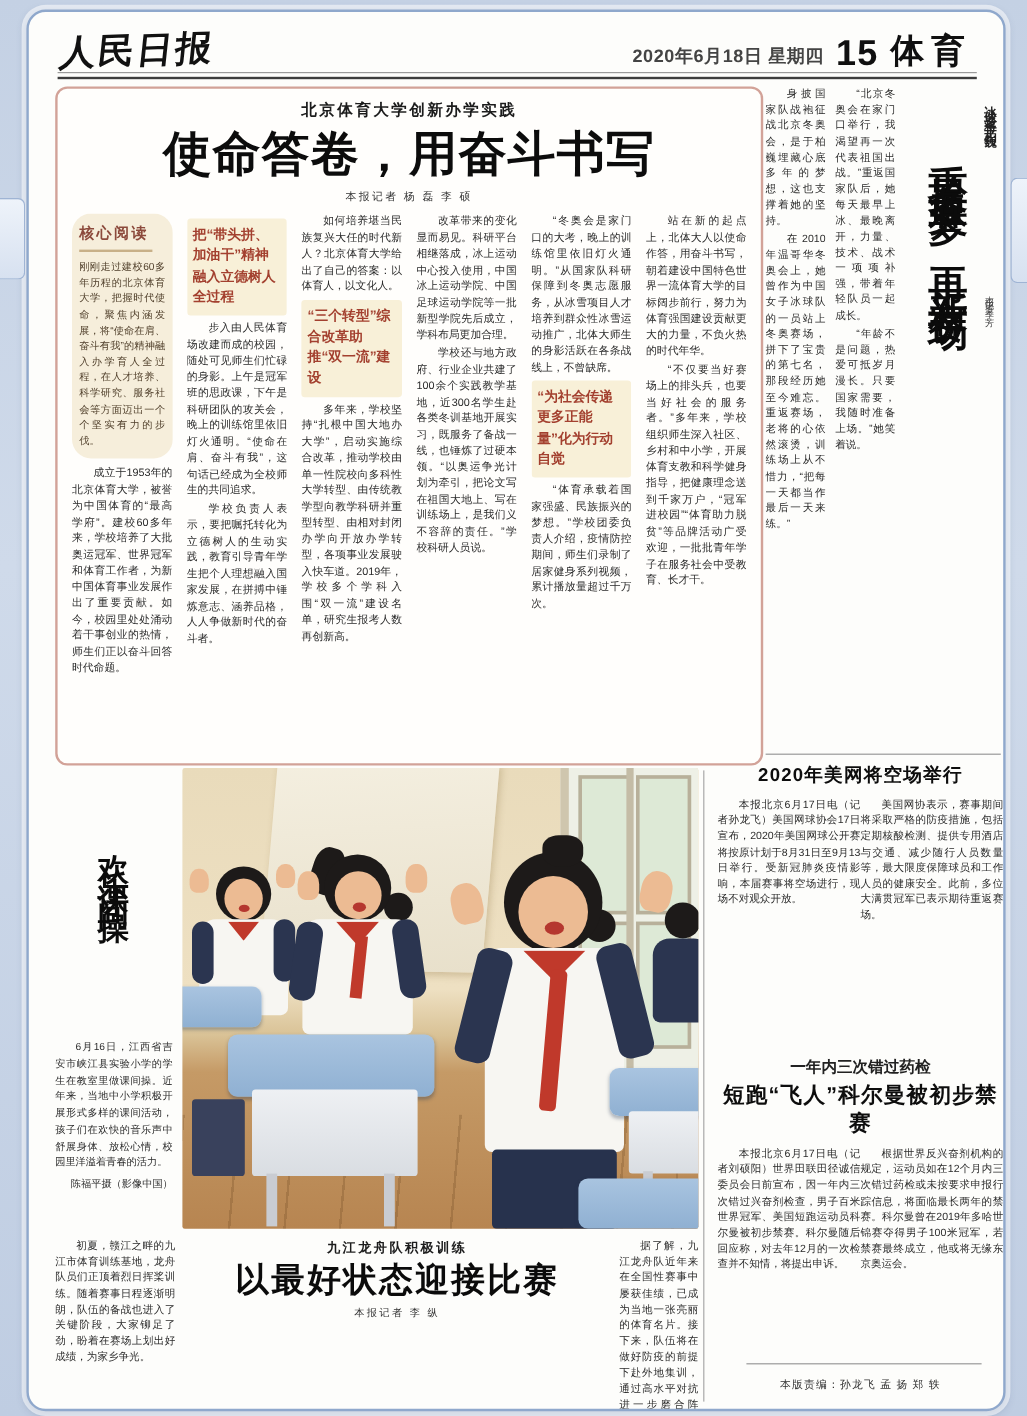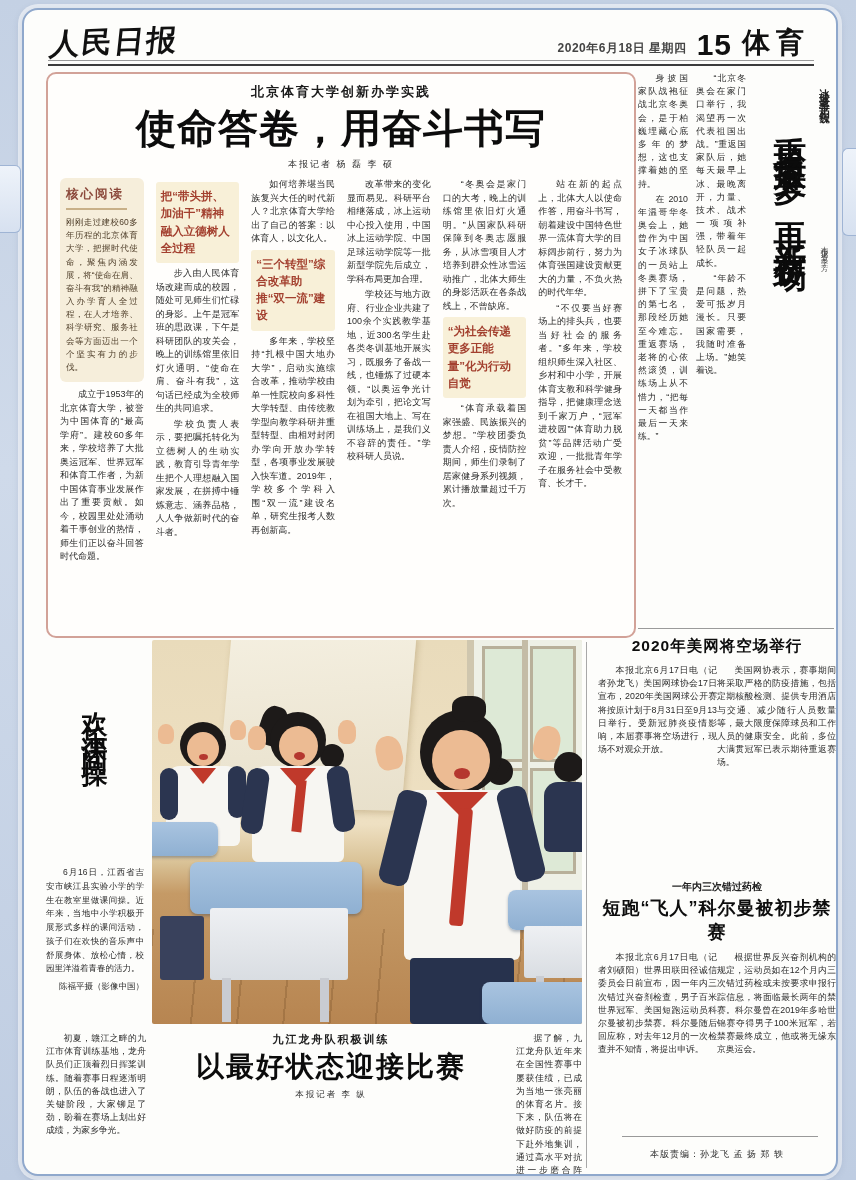--- a/index.html
+++ b/index.html
@@ -19,61 +19,61 @@
   .edge-tab.left{left:0;top:165px;width:20px;height:66px;border-left:none;border-radius:0 6px 6px 0;}
   .edge-tab.right{right:0;top:148px;width:13px;height:86px;border-right:none;border-radius:6px 0 0 6px;}
   
   .masthead{position:absolute;left:24px;top:12px;right:22px;height:38px;}
   .logo{
     position:absolute;left:2px;top:0px;font-size:30px;font-weight:900;
     transform:skewX(-8deg) rotate(-2deg);letter-spacing:2px;color:#111;
     font-family:"DejaVu Serif","Liberation Serif",serif;
   }
   .mast-right{position:absolute;right:4px;top:2px;display:flex;align-items:flex-end;gap:10px;}
-  .mast-date{font-size:12px;color:#444;font-weight:bold;padding-bottom:5px;letter-spacing:.5px;}
+  .mast-date{font-size:15px;color:#444;font-weight:bold;padding-bottom:5px;letter-spacing:.5px;}
   .mast-page{font-size:30px;font-weight:900;color:#101010;letter-spacing:1px;}
   .mast-section{font-size:28px;font-weight:900;color:#101010;letter-spacing:6px;}
   .mast-rule{position:absolute;left:24px;right:22px;top:50px;height:3px;
     border-top:1px solid #9a9a9a;border-bottom:2px solid #3c3c3c;}
   
   .main-box{position:absolute;left:22px;top:62px;width:586px;height:562px;
     border:2px solid #d2a298;border-radius:10px;background:#fffefc;}
   .main-kicker{position:absolute;left:0;right:0;top:9px;text-align:center;
     font-size:13px;font-weight:bold;color:#1c1c1c;letter-spacing:2px;}
   .main-title{position:absolute;left:0;right:0;top:27px;text-align:center;
     font-size:40px;font-weight:900;color:#0c0c0c;letter-spacing:1px;}
   .main-byline{position:absolute;left:0;right:0;top:84px;text-align:center;
     font-size:9px;color:#333;letter-spacing:2px;}
   .main-cols{position:absolute;left:12px;right:12px;top:104px;bottom:10px;
     display:flex;gap:12px;overflow:hidden;}
   .mcol{flex:1;min-width:0;overflow:hidden;}
   .para{font-size:9px;line-height:1.5;text-align:justify;text-indent:2em;
     margin:0 0 2px 0;color:#2b2b2b;word-break:break-all;}
-  .corebox{background:#f6eedb;border-radius:6px;padding:8px 6px;margin:0 0 6px 0;}
+  .corebox{background:#f6eedb;border-radius:16px;padding:8px 6px;margin:0 0 6px 0;}
   .corebox-title{font-size:12.5px;font-weight:900;color:#8c4a3c;text-align:left;letter-spacing:2px;}
   .corebox-rule{height:0;border-top:2px solid #c8b088;margin:5px 0 6px 0;width:85%;}
   .corebox .cb-body{font-size:8.5px;line-height:1.55;text-align:justify;color:#51402c;word-break:break-all;}
   .subhead{color:#a3402f;background:#f8f0d8;font-size:11.5px;font-weight:900;
     line-height:1.5;padding:6px 5px;margin:4px 0;text-align:left;border-radius:3px;word-break:break-all;}
   
   .oly{position:absolute;left:614px;top:62px;width:196px;height:552px;display:flex;gap:8px;}
   .stcol{width:50px;overflow:hidden;}
   .stcol .para{font-size:8.8px;line-height:1.5;}
   .oly-head{flex:1;position:relative;}
   .oly-title{position:absolute;right:22px;top:38px;writing-mode:vertical-rl;
     font-size:33px;font-weight:900;letter-spacing:9px;color:#0b0b0b;height:505px;}
   .oly-kicker{position:absolute;right:2px;top:8px;writing-mode:vertical-rl;
     font-size:10.5px;font-weight:bold;color:#222;letter-spacing:4px;height:150px;}
   .oly-byline{position:absolute;right:5px;top:168px;writing-mode:vertical-rl;
     font-size:7.5px;color:#444;letter-spacing:2px;height:120px;}
   .h-rule{position:absolute;border-top:1px solid #9a9a9a;}
   
   .side-art{position:absolute;left:574px;width:238px;}
   .side-title{text-align:center;font-size:15.5px;font-weight:900;color:#0d0d0d;letter-spacing:1px;}
-  .side-kicker{text-align:center;font-size:10px;font-weight:bold;color:#222;}
+  .side-kicker{text-align:center;font-size:13px;font-weight:bold;color:#222;}
   .side-cols{display:flex;gap:0;margin-top:7px;overflow:hidden;justify-content:space-between;}
   .side-cols>div{flex:1;min-width:0;}
   .side-cols .para{font-size:8.8px;}
   .v-div{position:absolute;left:562px;top:632px;width:1px;height:526px;background:#a8a8a8;}
   .footer-rule{position:absolute;left:598px;top:1126px;width:196px;border-top:1px solid #999;}
   .footer-editors{position:absolute;left:574px;top:1138px;width:238px;text-align:center;
     font-size:9px;color:#333;letter-spacing:1px;}
   
   .photo-cap{position:absolute;left:22px;top:630px;width:100px;height:534px;}
   .vtitle{position:absolute;left:32px;top:52px;writing-mode:vertical-rl;

